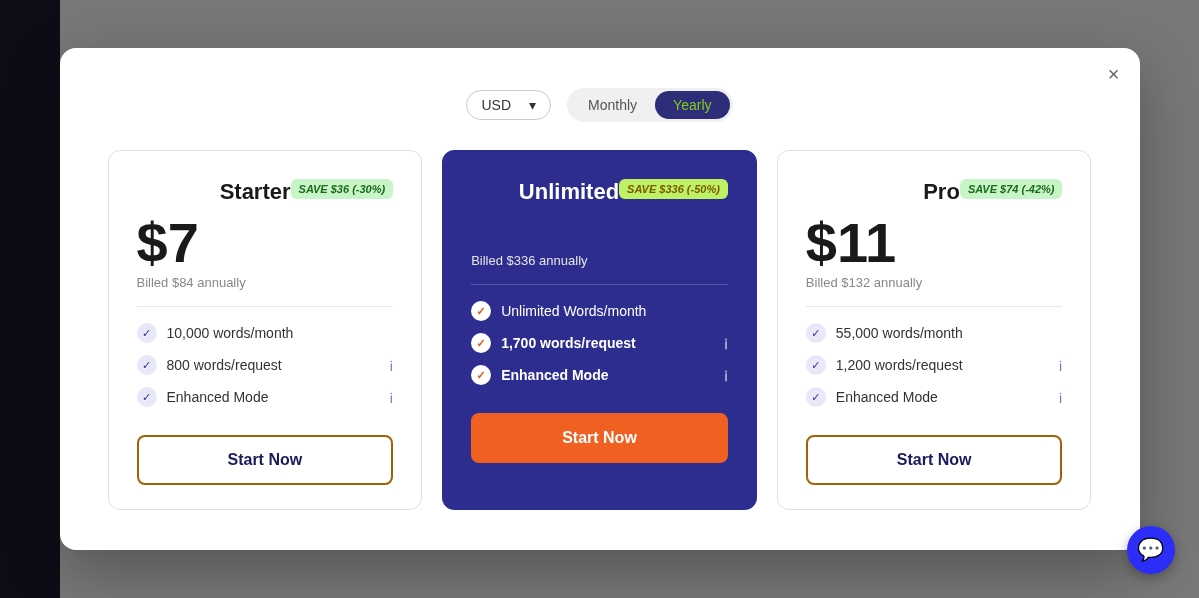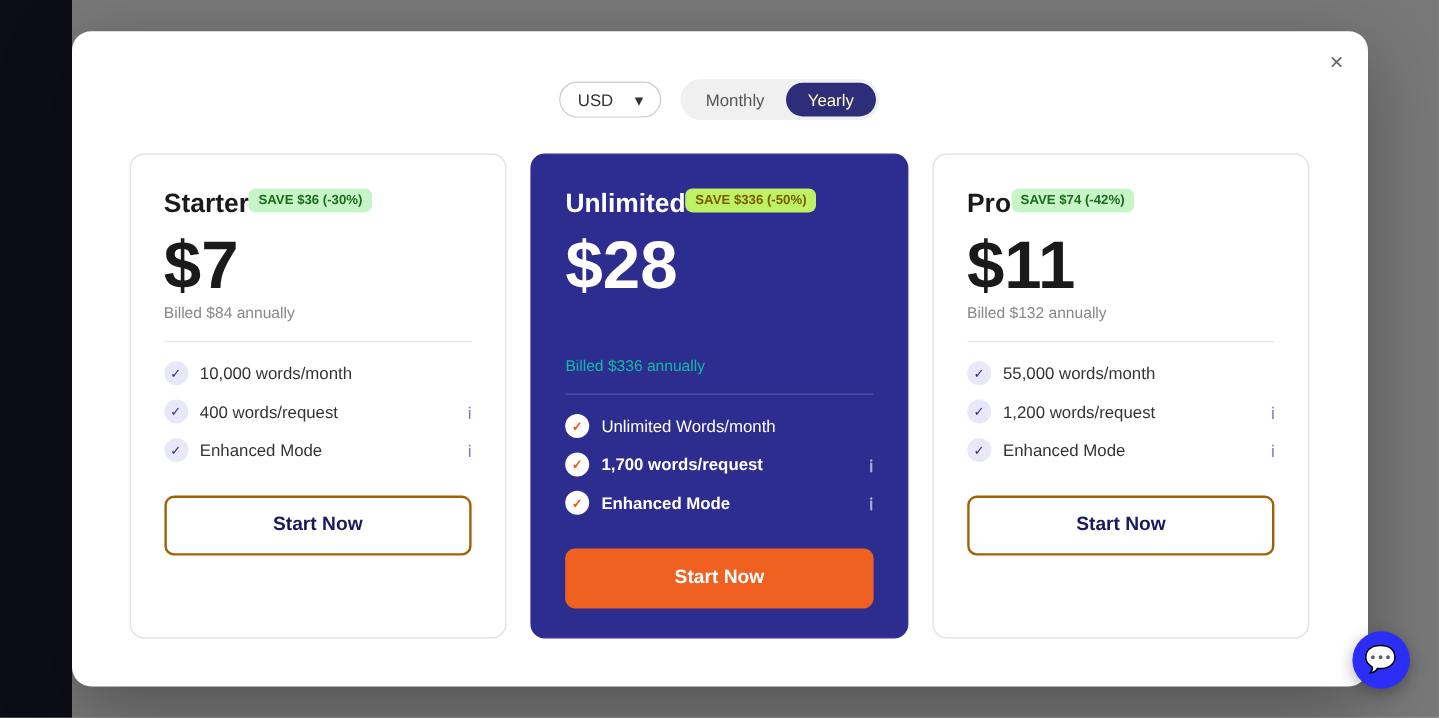--- a/index.html
+++ b/index.html
@@ -104,21 +104,21 @@
       font-size: 14px;
       font-weight: 500;
       cursor: pointer;
       color: #555;
       border: none;
       background: transparent;
     }
 
     .toggle-option.active {
       background: #2d2d7a;
-      color: #fef9c3;
+      color: #84cc16;
     }
 
     
     .plans-grid {
       display: grid;
       grid-template-columns: 1fr 1fr 1fr;
       gap: 20px;
     }
 
     .plan-card {
@@ -131,40 +131,41 @@
 
     .plan-card.featured {
       background: #2d2d8f;
       border-color: #2d2d8f;
       color: #fff;
     }
 
     .plan-header {
       display: flex;
       align-items: flex-start;
-      justify-content: flex-start;
+      justify-content: flex-end;
       margin-bottom: 10px;
     }
 
     .plan-name {
       font-size: 22px;
       font-weight: 700;
       color: #1a1a1a;
     }
 
     .plan-card.featured .plan-name {
       color: #fff;
     }
 
     .save-badge {
       font-size: 11px;
       font-weight: 700;
       padding: 4px 8px;
       border-radius: 6px;
       white-space: nowrap;
+      font-style: italic;
     }
 
     .save-badge.green {
       background: #c8f5c8;
       color: #1a6b1a;
     }
 
     .save-badge.yellow {
       background: #bef264;
       color: #7a5a00;
@@ -182,21 +183,21 @@
       color: #fff;
     }
 
     .plan-billing {
       font-size: 13px;
       color: #888;
       margin-bottom: 16px;
     }
 
     .plan-card.featured .plan-billing {
-      color: #14b8a6;
+      color: #e5e5e5;
       margin-top: 48px;
     }
 
     .plan-divider {
       border: none;
       border-top: 1px solid #e8e8e8;
       margin-bottom: 16px;
     }
 
     .plan-card.featured .plan-divider {
@@ -327,38 +328,37 @@
         <div class="plan-price">$7</div>
         <div class="plan-billing">Billed $84 annually</div>
         <hr class="plan-divider">
         <ul class="feature-list">
           <li class="feature-item">
             <span class="check-icon">✓</span>
             <span>10,000 words/month</span>
           </li>
           <li class="feature-item">
             <span class="check-icon">✓</span>
-            <span>400 words/request</span>
+            <span>800 words/request</span>
             <span class="info-icon">ℹ</span>
           </li>
           <li class="feature-item">
             <span class="check-icon">✓</span>
             <span>Enhanced Mode</span>
             <span class="info-icon">ℹ</span>
           </li>
         </ul>
         <button class="start-btn">Start Now</button>
       </div>
 
       <div class="plan-card featured">
         <div class="plan-header">
           <span class="plan-name">Unlimited</span>
           <span class="save-badge yellow">SAVE $336 (-50%)</span>
         </div>
-        <div class="plan-price">$28</div>
         <div class="plan-billing">Billed $336 annually</div>
         <hr class="plan-divider">
         <ul class="feature-list">
           <li class="feature-item">
             <span class="check-icon">✓</span>
             <span class="unlimited-bold">Unlimited Words/month</span>
           </li>
           <li class="feature-item">
             <span class="check-icon">✓</span>
             <span>1,700 words/request</span>

